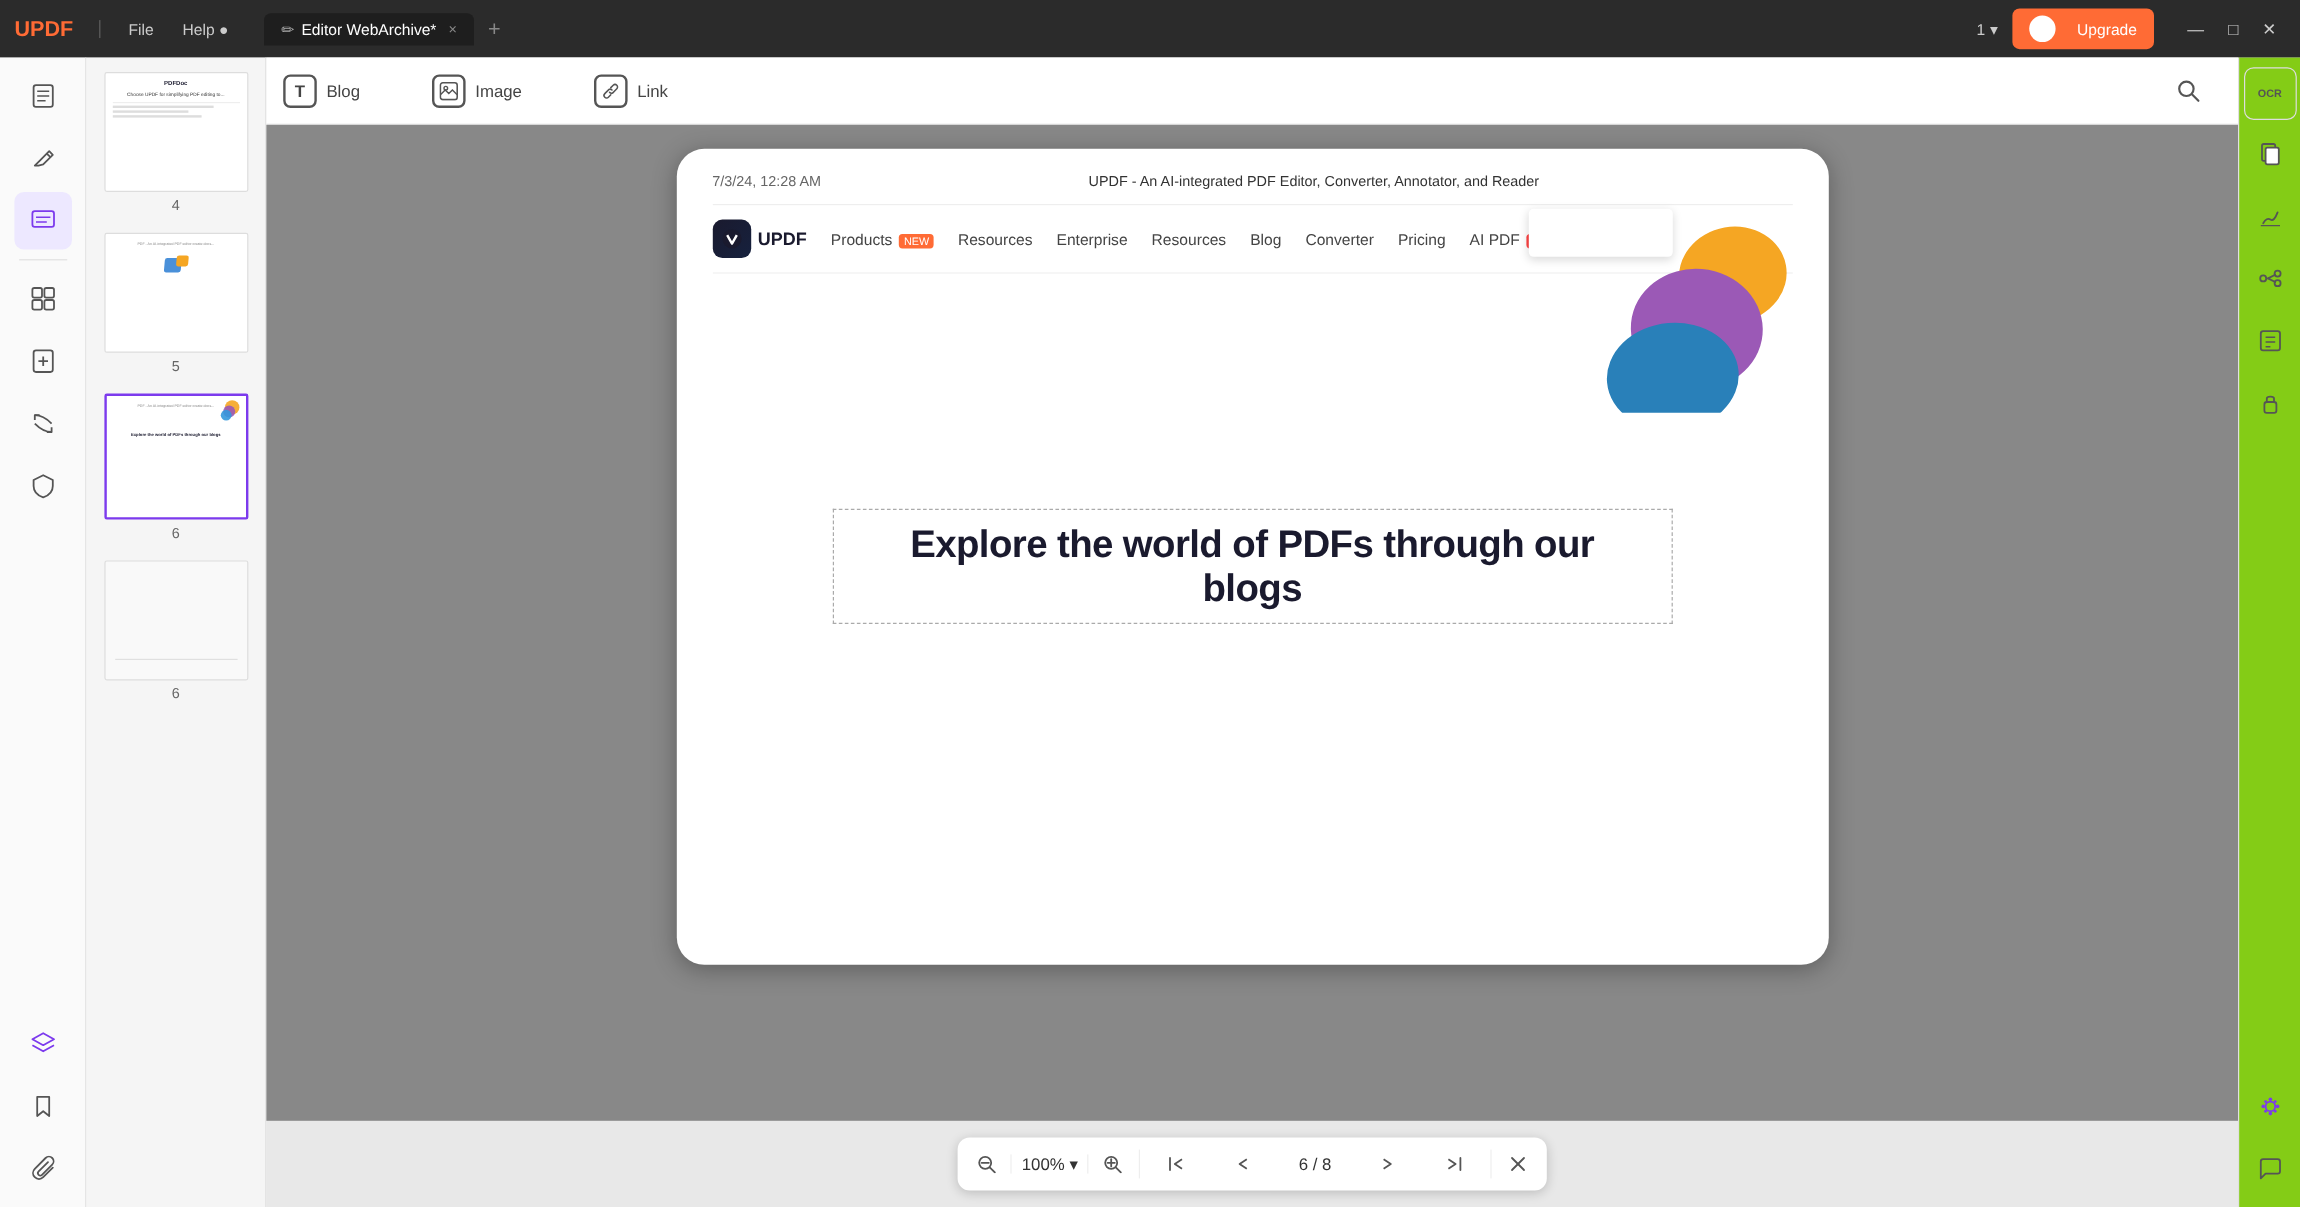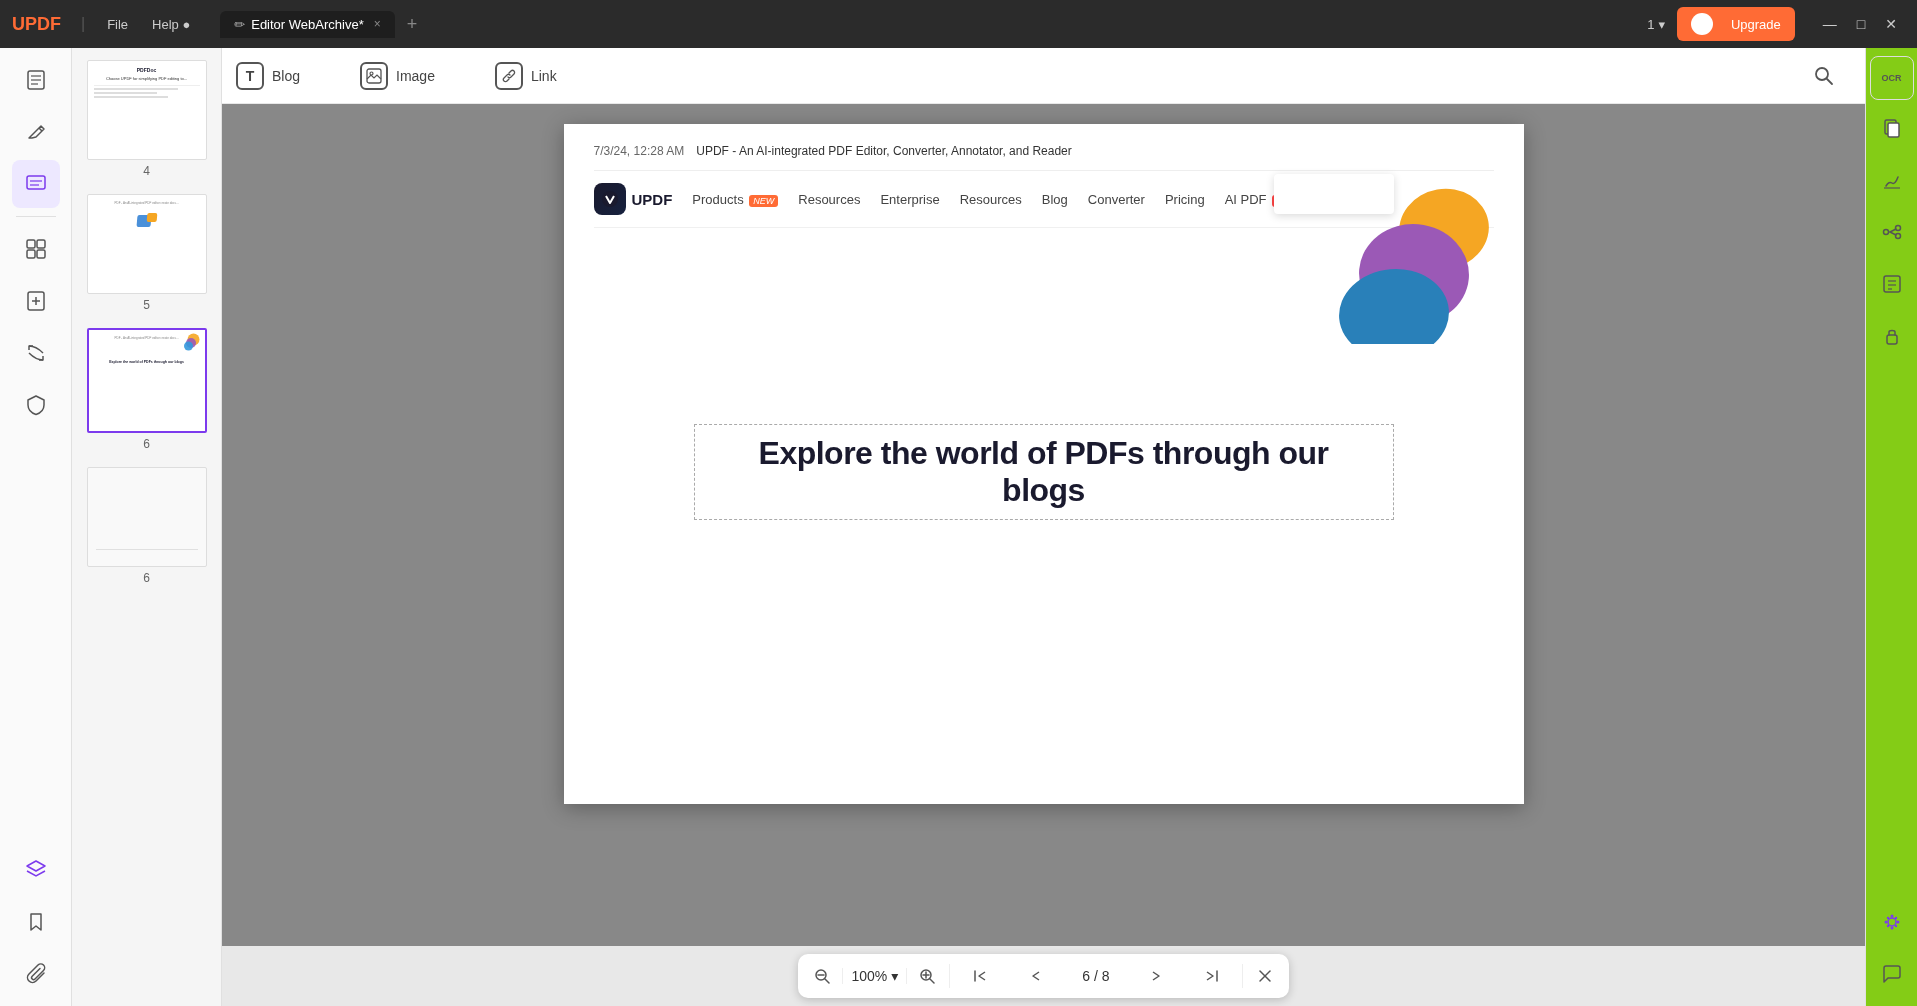--- a/index.html
+++ b/index.html
@@ -75,36 +75,37 @@
     .toolbar-right { margin-left: auto; margin-right: 16px; }
 
     
     .pdf-area {
       flex: 1; overflow: auto; display: flex; justify-content: center; align-items: flex-start;
       padding: 20px; background: #888;
     }
     .pdf-page {
       background: #fff; width: 960px; min-height: 680px; position: relative;
       box-shadow: 0 4px 20px rgba(0,0,0,0.3);
+      border-radius: 23px;
     }
 
     
     .webpage-content { padding: 20px 30px; }
     .webpage-header { display: flex; align-items: center; gap: 12px; border-bottom: 1px solid #eee; padding-bottom: 12px; }
     .webpage-timestamp { font-size: 12px; color: #666; }
-    .webpage-title { font-size: 12px; color: #333; text-align: left; flex: 1; }
+    .webpage-title { font-size: 12px; color: #333; text-align: center; flex: 1; }
     .webpage-nav { display: flex; align-items: center; gap: 20px; padding: 12px 0; border-bottom: 1px solid #f0f0f0; }
     .webpage-logo { display: flex; align-items: center; gap: 6px; }
     .webpage-logo-icon {
       width: 32px; height: 32px; border-radius: 8px; background: linear-gradient(135deg, #1a1a2e, #16213e);
       display: flex; align-items: center; justify-content: center;
     }
     .webpage-logo-text { font-size: 15px; font-weight: 600; color: #1a1a2e; }
     .webpage-nav-item { font-size: 13px; color: #444; cursor: pointer; }
-    .webpage-nav-item .badge { font-size: 9px; background: #ff6b35; color: white; padding: 1px 4px; border-radius: 3px; margin-left: 2px; font-style: italic; }
+    .webpage-nav-item .badge { font-size: 9px; background: #ff6b35; color: white; padding: 1px 4px; border-radius: 3px; margin-left: 2px; }
     .webpage-nav-item .hot-badge { font-size: 9px; background: #ff4444; color: white; padding: 1px 4px; border-radius: 3px; margin-left: 2px; }
 
     
     .blob-decoration {
       position: absolute; right: 30px; top: 60px; width: 160px; height: 160px;
     }
 
     
     .main-heading {
       position: absolute; left: 50%; transform: translateX(-50%);
@@ -115,21 +116,21 @@
 
     
     .white-card {
       position: absolute; right: 130px; top: 50px;
       width: 120px; height: 40px; background: #fff;
       box-shadow: 0 2px 8px rgba(0,0,0,0.15); border-radius: 4px;
     }
 
     
     .bottom-toolbar {
-      height: 60px; background: transparent;
+      height: 72px; background: transparent;
       display: flex; align-items: center; justify-content: center;
     }
     .zoom-controls {
       display: flex; align-items: center; gap: 0;
       background: #fff; border-radius: 10px; box-shadow: 0 2px 10px rgba(0,0,0,0.2);
       padding: 0 4px; height: 44px;
     }
     .zoom-btn {
       width: 40px; height: 40px; display: flex; align-items: center; justify-content: center;
       cursor: pointer; color: #444; font-size: 16px; border-radius: 8px;

